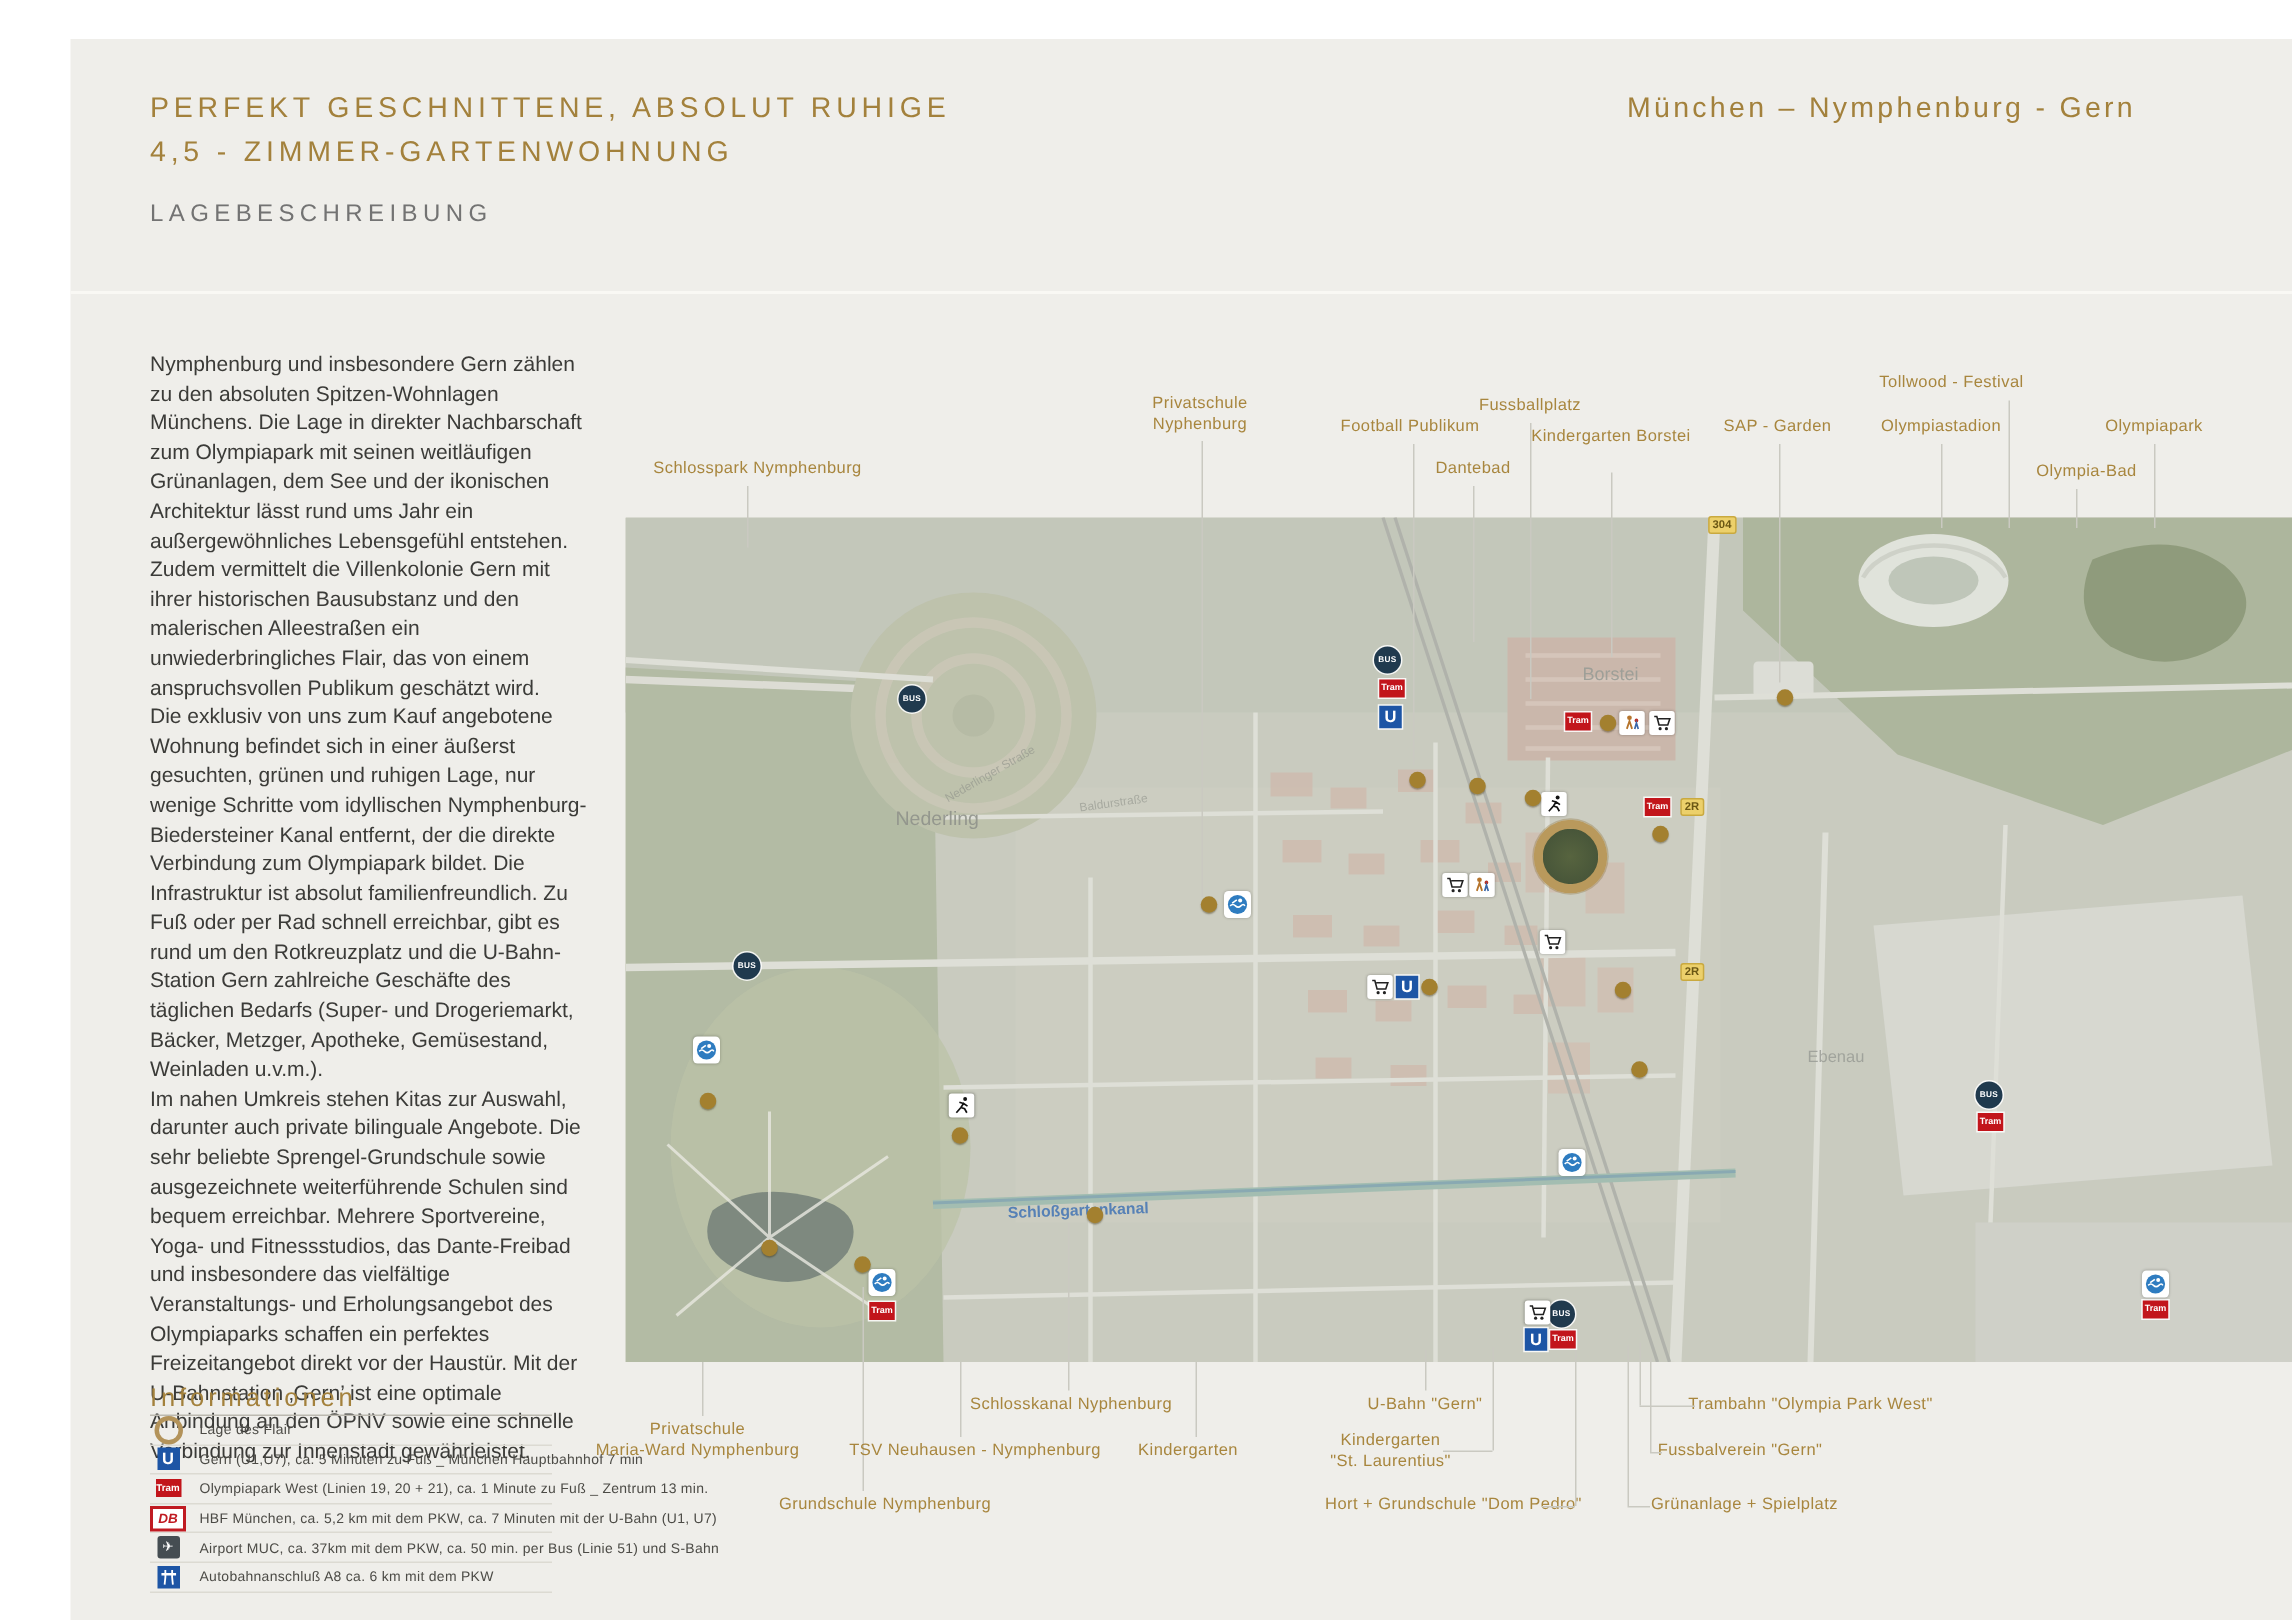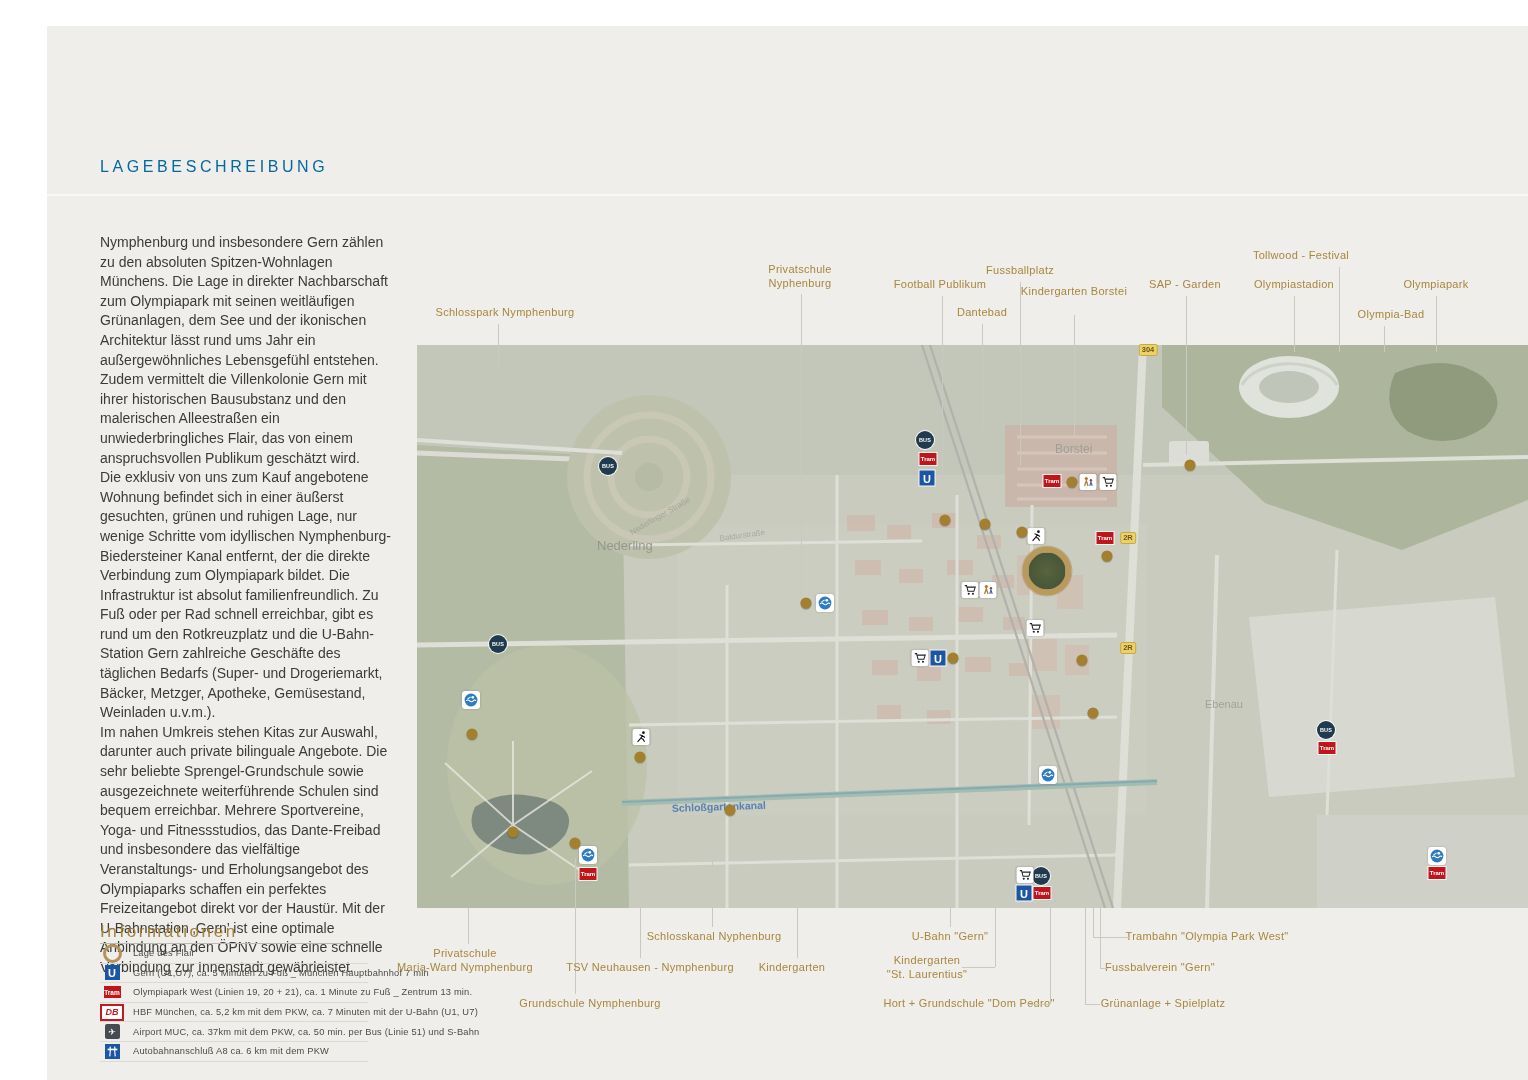--- a/index.html
+++ b/index.html
@@ -2,21 +2,21 @@
 <html><head>
 <meta charset="utf-8">
 <style>
   html,body{margin:0;padding:0;background:#ffffff;}
   body{font-family:"Liberation Sans", sans-serif;}
   .page{position:relative;width:1528px;height:1080px;background:#ffffff;overflow:hidden;}
   .panel{position:absolute;left:47px;top:26px;right:0;bottom:0;background:#efeeea;}
   .divider{position:absolute;left:47px;right:0;top:194px;height:2px;background:#f9f8f4;}
 
   .hdr-title{position:absolute;left:100px;top:58px;color:#a3813c;font-size:19px;letter-spacing:3.2px;line-height:29px;white-space:nowrap;}
-  .hdr-section{position:absolute;left:100px;top:134px;color:#0369a1;font-size:16px;letter-spacing:3.6px;white-space:nowrap;margin-top:24px;}
+  .hdr-section{position:absolute;left:100px;top:134px;color:#737373;font-size:16px;letter-spacing:3.6px;white-space:nowrap;}
   .hdr-loc{position:absolute;right:104px;top:58px;color:#a3813c;font-size:19px;letter-spacing:2.2px;line-height:29px;text-align:right;white-space:nowrap;}
 
   .desc{position:absolute;left:100px;top:233px;width:298px;color:#3b3b38;font-size:14px;line-height:19.6px;}
   .desc p{margin:0;}
 
   .legend{position:absolute;left:100px;top:922px;width:268px;}
   .legend-title{color:#a3813c;font-size:17px;letter-spacing:2.6px;padding-bottom:1px;border-bottom:1px solid #bcb9b0;}
   .leg-row{display:flex;align-items:center;gap:9px;height:18.6px;border-bottom:1px solid #dcdad2;}
   .leg-label{font-size:9.3px;color:#4c4b46;letter-spacing:.2px;white-space:nowrap;}
   .leg-ic{width:24px;display:flex;justify-content:center;align-items:center;flex:none;}
@@ -48,22 +48,27 @@
   .mk-dot{width:11px;height:11px;border-radius:50%;background:#a3802f;box-shadow:0 1px 1px rgba(60,45,10,.4);}
   .mk-ring{width:37px;height:37px;border-radius:50%;border:6px solid #b9995c;background:radial-gradient(circle,#57643f 0%,#475539 75%);box-shadow:0 0 0 1px rgba(140,115,60,.35);}
   .mk-badge{background:#ecd06b;border:1px solid #c9a93f;color:#6b5714;font-size:7.5px;border-radius:2px;padding:0 2px;height:10px;line-height:10px;}
 </style>
 </head>
 <body>
 
 <div class="page">
   <div class="panel"></div>
 
+  <div class="hdr-title">
+    <div>PERFEKT GESCHNITTENE, ABSOLUT RUHIGE</div>
+    <div>4,5 - ZIMMER-GARTENWOHNUNG</div>
+  </div>
   <div class="hdr-section">LAGEBESCHREIBUNG</div>
   <div class="hdr-loc">
+    <div>München – Nymphenburg - Gern</div>
   </div>
   <div class="divider"></div>
 
   <div class="desc">
       <p>Nymphenburg und insbesondere Gern zählen zu den absoluten Spitzen-Wohnlagen Münchens. Die Lage in direkter Nachbarschaft zum Olympiapark mit seinen weitläufigen Grünanlagen, dem See und der ikonischen Architektur lässt rund ums Jahr ein außergewöhnliches Lebensgefühl entstehen. Zudem vermittelt die Villenkolonie Gern mit ihrer historischen Bausubstanz und den malerischen Alleestraßen ein unwiederbringliches Flair, das von einem anspruchsvollen Publikum geschätzt wird.</p>
       <p>Die exklusiv von uns zum Kauf angebotene Wohnung befindet sich in einer äußerst gesuchten, grünen und ruhigen Lage, nur wenige Schritte vom idyllischen Nymphenburg-Biedersteiner Kanal entfernt, der die direkte Verbindung zum Olympiapark bildet. Die Infrastruktur ist absolut familienfreundlich. Zu Fuß oder per Rad schnell erreichbar, gibt es rund um den Rotkreuzplatz und die U-Bahn-Station Gern zahlreiche Geschäfte des täglichen Bedarfs (Super- und Drogeriemarkt, Bäcker, Metzger, Apotheke, Gemüsestand, Weinladen u.v.m.).</p>
       <p>Im nahen Umkreis stehen Kitas zur Auswahl, darunter auch private bilinguale Angebote. Die sehr beliebte Sprengel-Grundschule sowie ausgezeichnete weiterführende Schulen sind bequem erreichbar. Mehrere Sportvereine, Yoga- und Fitnessstudios, das Dante-Freibad und insbesondere das vielfältige Veranstaltungs- und Erholungsangebot des Olympiaparks schaffen ein perfektes Freizeitangebot direkt vor der Haustür. Mit der U-Bahnstation ‚Gern’ ist eine optimale Anbindung an den ÖPNV sowie eine schnelle Verbindung zur Innenstadt gewährleistet.</p>
     </div>
 
   <div class="legend">

